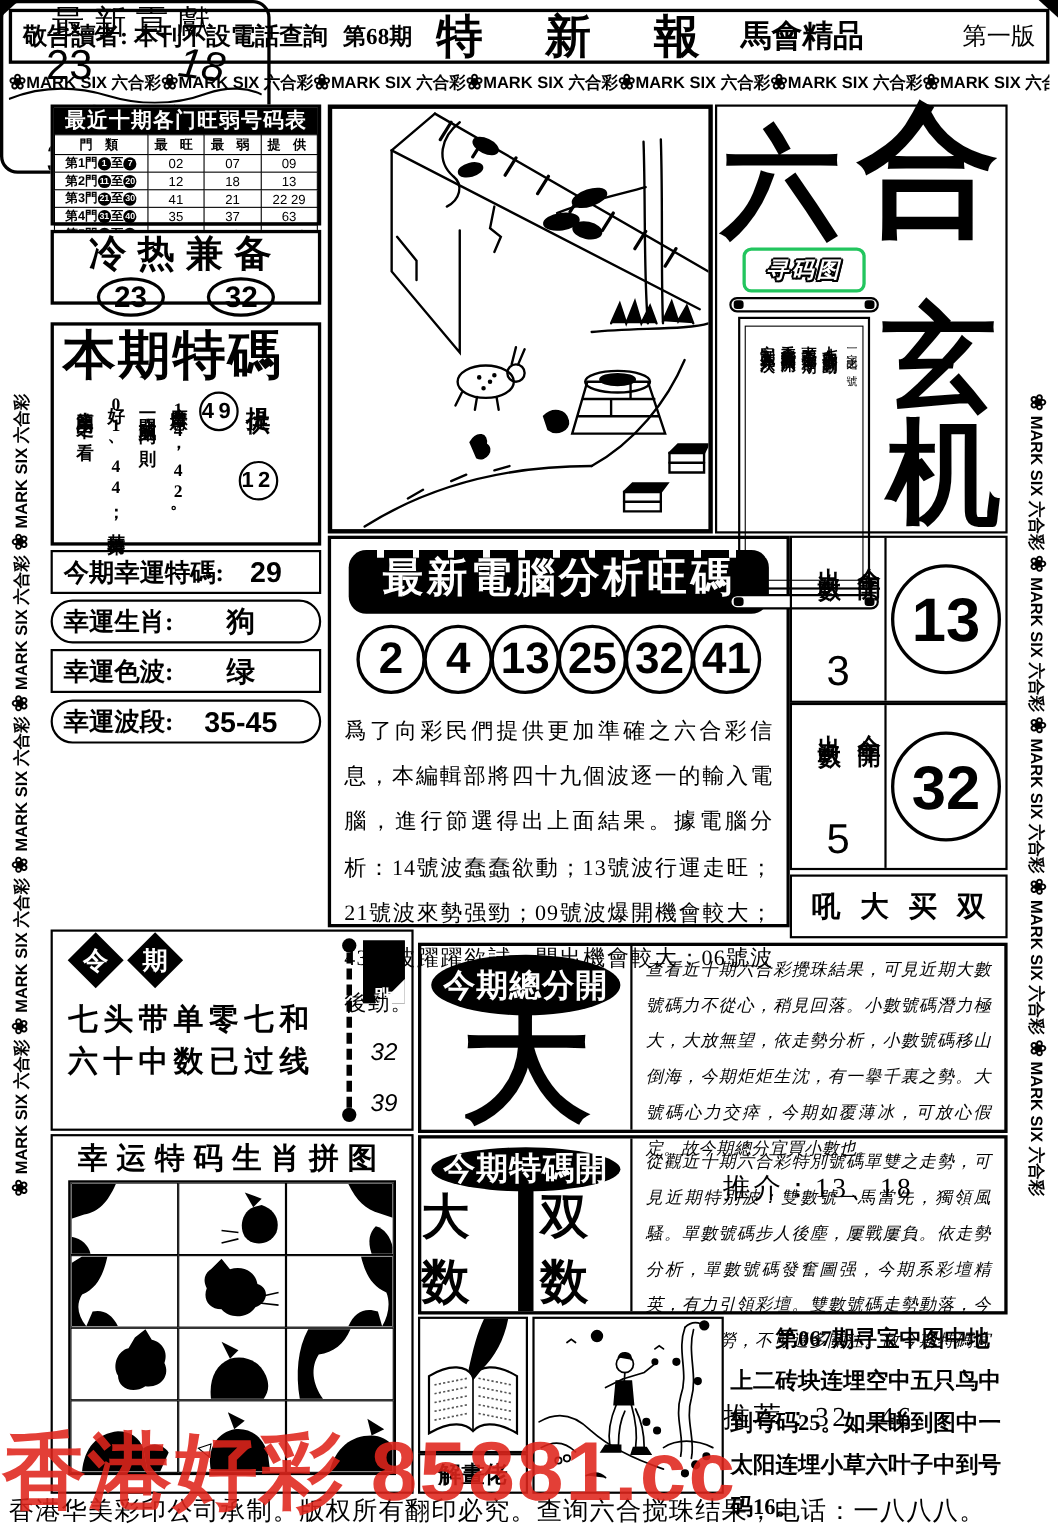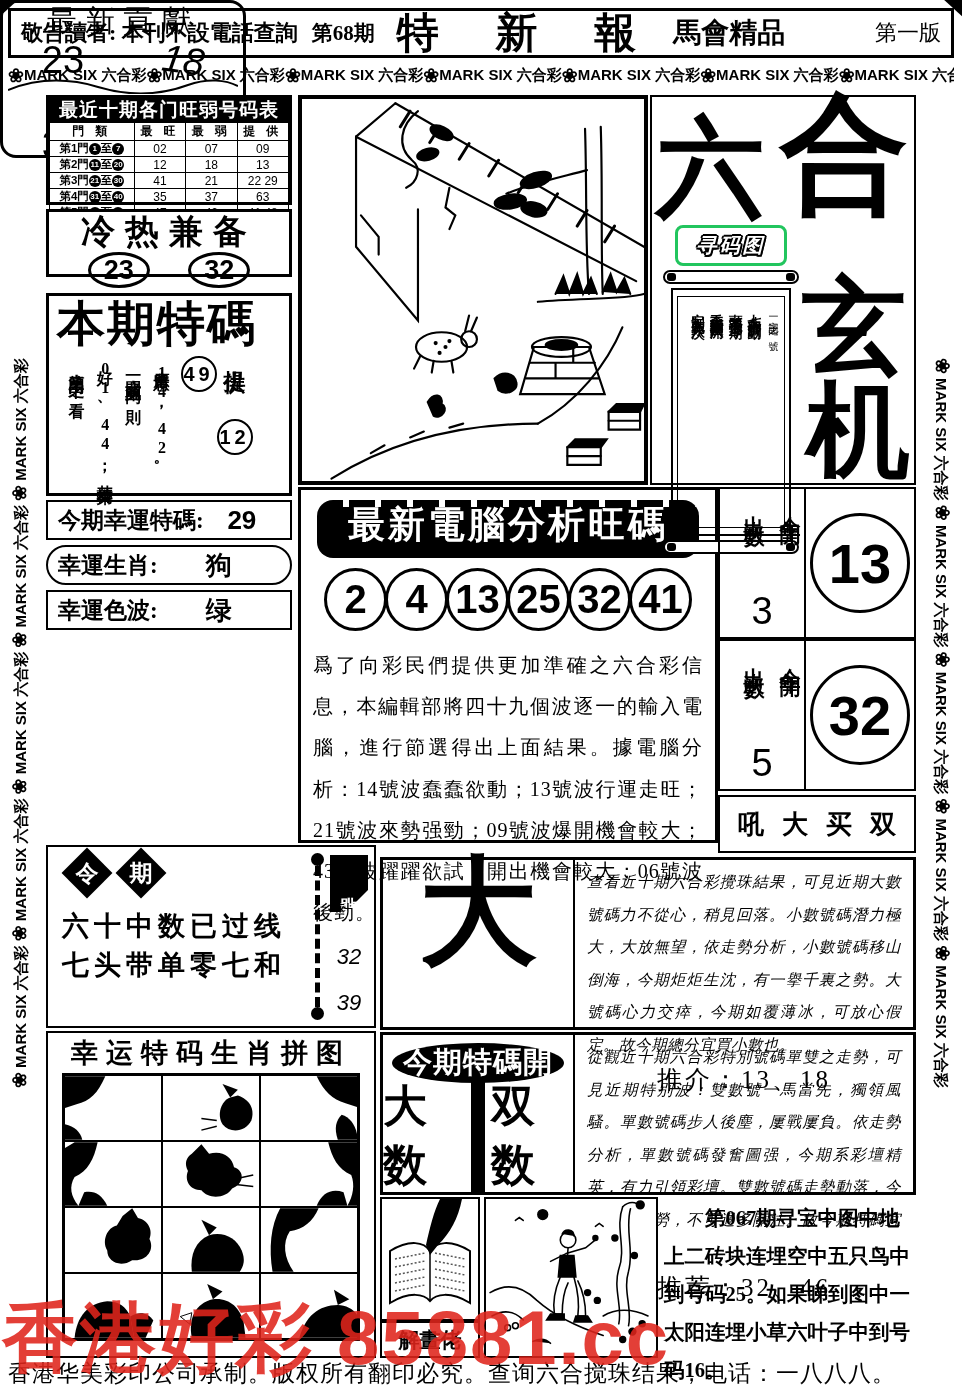--- a/index.html
+++ b/index.html
@@ -314,20 +314,24 @@
     <span class="val">29</span>
   </div>
   <div class="lrow round" style="top:545px">
     <span class="lab">幸運生肖:</span>
     <span class="val cjk">狗</span>
   </div>
   <div class="lrow" style="top:590px">
     <span class="lab">幸運色波:</span>
     <span class="val cjk">绿</span>
   </div>
+  <div class="lrow round" style="top:636px">
+    <span class="lab">幸運波段:</span>
+    <span class="val">35-45</span>
+  </div>
 
   <div id="gongxian">
     <div class="ttl">最新貢獻</div>
     <div class="pair">
       <span class="n1">23</span>
       <span class="n2">18</span>
     </div>
     <svg width="230" height="16" viewBox="0 0 230 16">
       <path d="M0,12 C30,0 60,0 90,9 C120,18 150,18 180,7 C200,0 218,2 230,8" fill="none" stroke="#000" stroke-width="2"></path>
     </svg>
@@ -342,22 +346,22 @@
     <div class="main">
       <div class="trow">
         <span class="diamond">
             <span>令</span>
           </span>
         <span class="diamond">
             <span>期</span>
           </span>
       </div>
       <div class="poem">
+        <div>七头带单零七和</div>
         <div>六十中数已过线</div>
-        <div>七头带单零七和</div>
       </div>
     </div>
     <div class="side">
       <div class="dashcol">
         <div class="dot"></div>
           <div class="dl"></div>
           <div class="dot"></div>
       </div>
       <div class="tipcol">
         <div class="tipbox">貼士</div>
@@ -575,20 +579,21 @@
 
   <div class="bx" id="houda">
     <span>吼</span>
     <span>大</span>
     <span>买</span>
     <span>双</span>
   </div>
 
   <div class="sect" id="zongfen">
     <div class="left">
+      <div class="oval">今期總分開</div>
       <div class="bigone">大</div>
     </div>
     <div class="right">
       <div class="para2">查看近十期六合彩攪珠結果，可見近期大數號碼力不從心，稍見回落。小數號碼潛力極大，大放無望，依走勢分析，小數號碼移山倒海，今期炬炬生沈，有一擧千裏之勢。大號碼心力交瘁，今期如覆薄冰，可放心假定。故今期總分宜買小數也。</div>
       <div class="tipline">推介：13、18</div>
     </div>
   </div>
 
   <div class="sect" id="tema">
     <div class="left">

